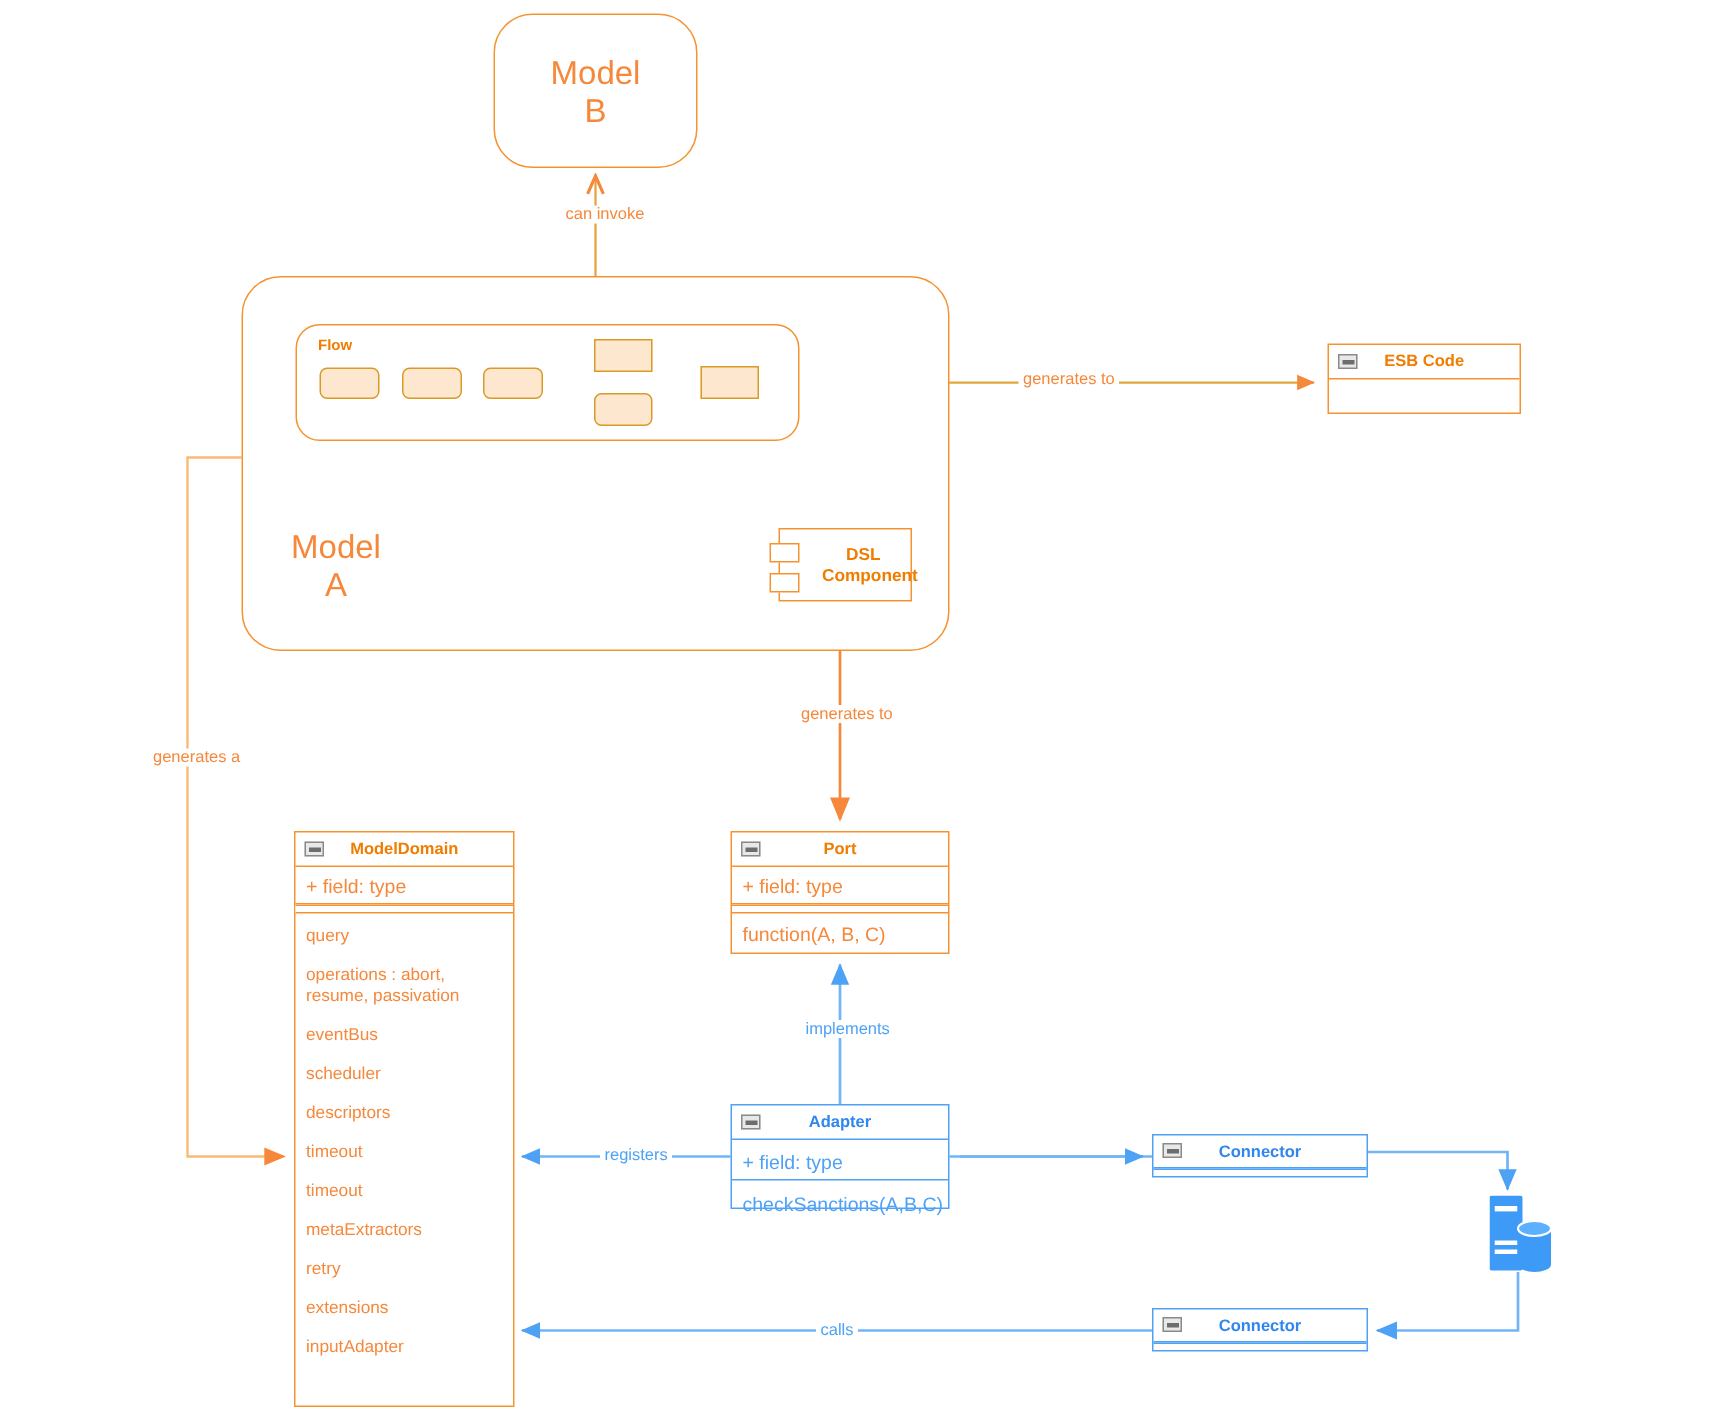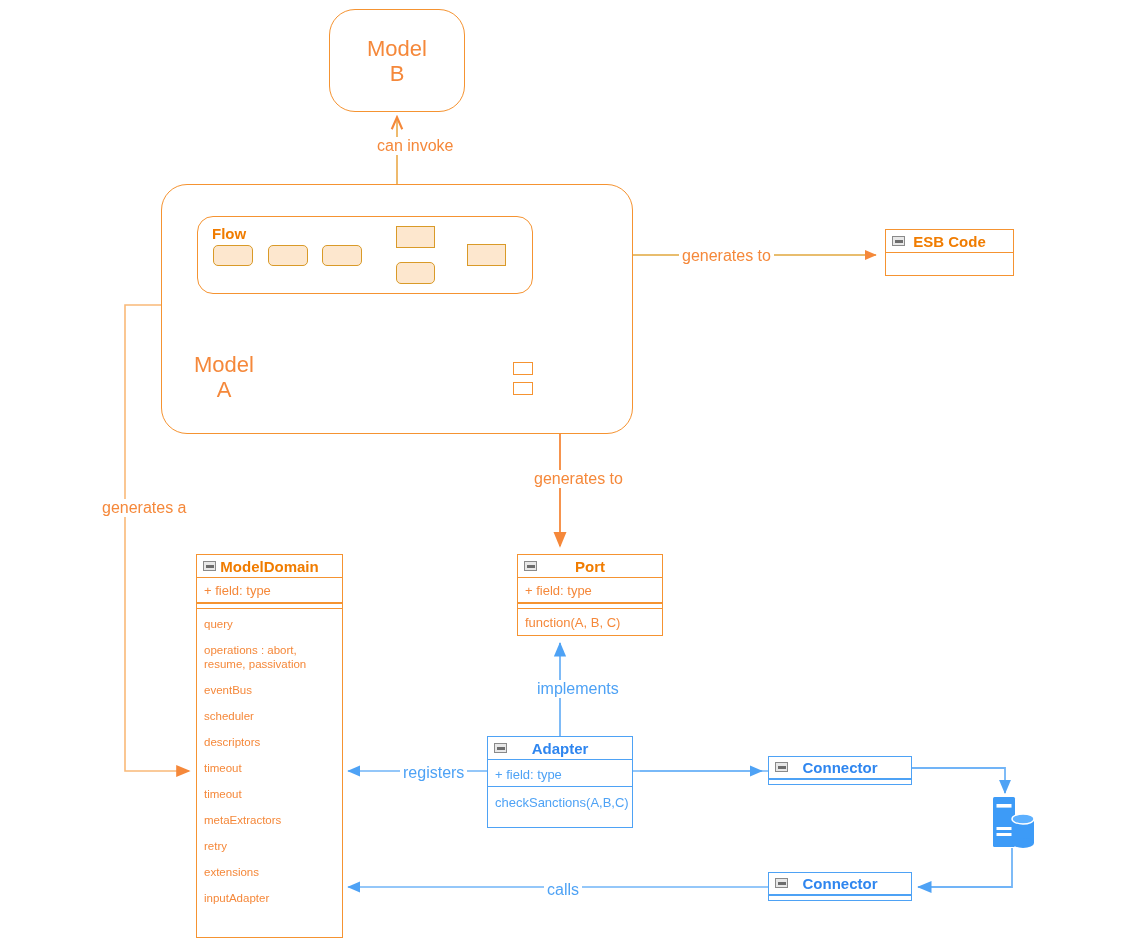--- a/index.html
+++ b/index.html
@@ -9,32 +9,32 @@
   svg.layer{position:absolute;left:0;top:0;width:1146px;height:946px;pointer-events:none;}
 
   
   .abs{position:absolute;box-sizing:border-box;}
 
   .round-container{border:1.6px solid #f59331;border-radius:26px;background:#fff;}
   .round-container.inner{border-radius:16px;border-width:1.4px;}
 
   .model-label{position:absolute;color:#f5883a;font-size:22px;line-height:25px;text-align:center;}
 
-  .flow-title{position:absolute;color:#f07c00;font-weight:bold;font-size:15px;}
+  .flow-title{position:absolute;color:#f07c00;font-weight:bold;font-size:10px;}
 
   .fbox{position:absolute;background:#fde7ce;border:1.4px solid #d99a28;box-sizing:border-box;}
   .fbox.rounded{border-radius:5px;}
 
   
   .uml{position:absolute;box-sizing:border-box;background:#fff;border:1.5px solid #f59331;}
   .uml.blue{border-color:#4ea2f5;}
   .uml .hdr{position:relative;height:22px;display:flex;align-items:center;justify-content:center;
             border-bottom:1.5px solid #f59331;}
   .uml.blue .hdr{border-bottom-color:#4ea2f5;}
-  .uml .hdr .ttl{font-size:15px;font-weight:bold;color:#f07c00;}
+  .uml .hdr .ttl{font-size:11px;font-weight:bold;color:#f07c00;}
   .uml.blue .hdr .ttl{color:#2f86ef;}
   .uml .sec{box-sizing:border-box;padding:6px 6px 6px 7px;font-size:13px;color:#f5883a;
             border-bottom:1.5px solid #f59331;}
   .uml.blue .sec{color:#4ea2f5;border-bottom-color:#4ea2f5;}
   .uml .sec.last{border-bottom:none;}
   .uml .sep{height:4px;border-top:1.5px solid #f59331;border-bottom:1.5px solid #f59331;background:#fff;}
 
   
   .umlglyph{position:absolute;left:6px;top:6px;width:13px;height:10px;
             border:1.2px solid #8a8a8a;background:#e8e8e8;box-sizing:border-box;}
@@ -45,21 +45,21 @@
   .attrlist .row{font-size:11.5px;color:#f5883a;line-height:14px;margin-bottom:12px;}
   .attrlist .row:last-child{margin-bottom:0;}
 
   
   .compbox{position:absolute;box-sizing:border-box;border:1.5px solid #f59331;background:#fff;}
   .comptab{position:absolute;width:20px;height:13px;border:1.5px solid #f59331;background:#fff;box-sizing:border-box;}
   .comptitle{position:absolute;left:28px;right:4px;top:50%;transform:translateY(-50%);
              text-align:center;font-size:11.5px;font-weight:bold;color:#f07c00;line-height:14px;}
 
   
-  .elabel{position:absolute;font-size:16px;color:#f5883a;background:#fff;padding:0 3px;white-space:nowrap;}
+  .elabel{position:absolute;font-size:11px;color:#f5883a;background:#fff;padding:0 3px;white-space:nowrap;}
   .elabel.blue{color:#4ea2f5;}
 
   
   .dbicon{position:absolute;}
 </style>
 </head>
 <body>
 
 <div id="stage">
 
@@ -166,20 +166,26 @@
 
   <div class="fbox rounded" style="left:213px;top:245px;width:40px;height:21px;"></div>
   <div class="fbox rounded" style="left:268px;top:245px;width:40px;height:21px;"></div>
   <div class="fbox rounded" style="left:322px;top:245px;width:40px;height:21px;"></div>
   <div class="fbox" style="left:396px;top:226px;width:39px;height:22px;"></div>
   <div class="fbox rounded" style="left:396px;top:262px;width:39px;height:22px;"></div>
   <div class="fbox" style="left:467px;top:244px;width:39px;height:22px;"></div>
 
   <div class="elabel" style="left:679px;top:247px;">generates to</div>
 
+  <div class="compbox" style="left:519px;top:352px;width:89px;height:49px;">
+    <div class="comptitle">
+      <div>DSL</div>
+      <div>Component</div>
+    </div>
+  </div>
   <div class="comptab" style="left:513px;top:362px;"></div>
   <div class="comptab" style="left:513px;top:382px;"></div>
 
   <div class="elabel" style="left:531px;top:470px;">generates to</div>
 
   <div class="elabel" style="left:99px;top:499px;">generates a</div>
 
   <div class="uml" style="left:885px;top:229px;width:129px;height:47px;">
     <div class="hdr">
       <span class="umlglyph"></span>
@@ -203,33 +209,33 @@
       <div class="row">descriptors</div>
       <div class="row">timeout</div>
       <div class="row">timeout</div>
       <div class="row">metaExtractors</div>
       <div class="row">retry</div>
       <div class="row">extensions</div>
       <div class="row">inputAdapter</div>
     </div>
   </div>
 
-  <div class="uml" style="left:487px;top:554px;width:146px;height:82px;margin-left:30px;">
+  <div class="uml" style="left:487px;top:554px;width:146px;height:82px;">
     <div class="hdr">
       <span class="umlglyph"></span>
       <span class="ttl">Port</span>
     </div>
     <div class="sec" style="height:25px;padding-top:5px;">+ field: type</div>
     <div class="sep"></div>
     <div class="sec last" style="height:27px;padding-top:6px;">function(A, B, C)</div>
   </div>
 
   <div class="elabel blue" style="left:534px;top:680px;">implements</div>
 
-  <div class="uml blue" style="left:487px;top:736px;width:146px;height:92px;">
+  <div class="uml blue" style="left:487px;top:736px;width:146px;height:70px;">
     <div class="hdr">
       <span class="umlglyph"></span>
       <span class="ttl">Adapter</span>
     </div>
     <div class="sec" style="height:27px;padding-top:7px;">+ field: type</div>
     <div class="sec last" style="height:30px;padding-top:8px;">checkSanctions(A,B,C)</div>
   </div>
 
   <div class="elabel blue" style="left:400px;top:764px;">registers</div>
   <div class="elabel blue" style="left:544px;top:881px;">calls</div>

